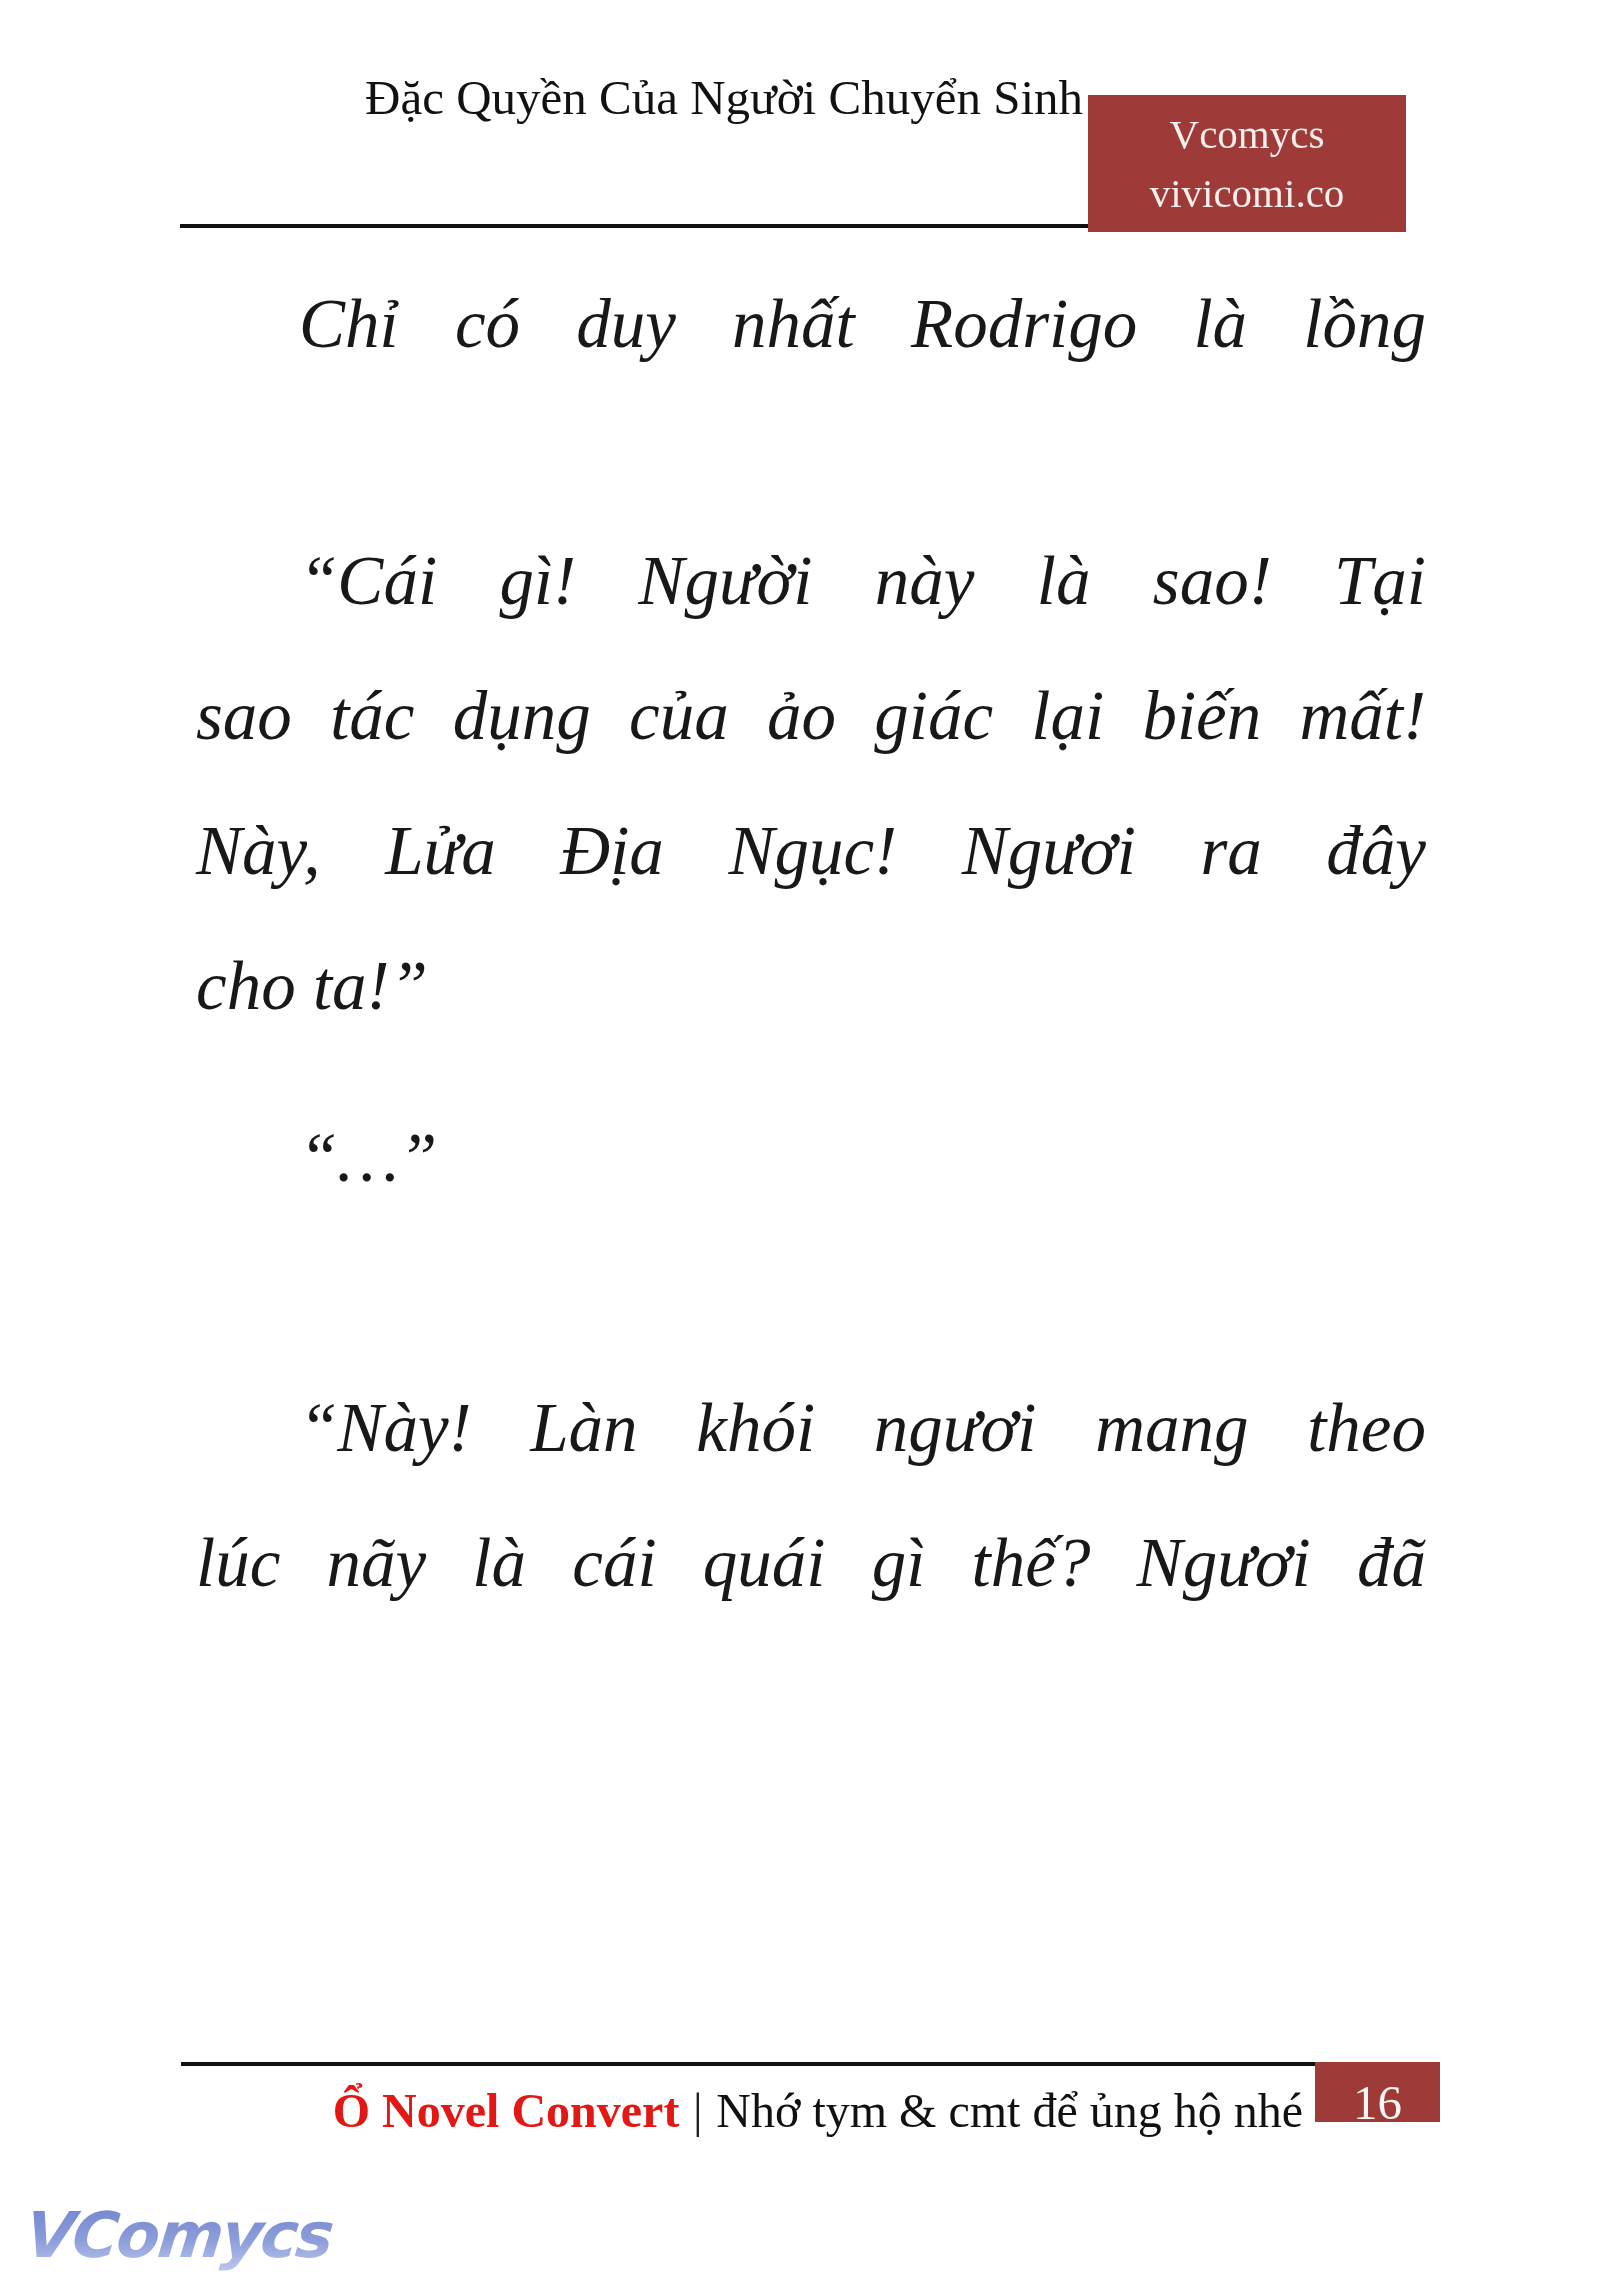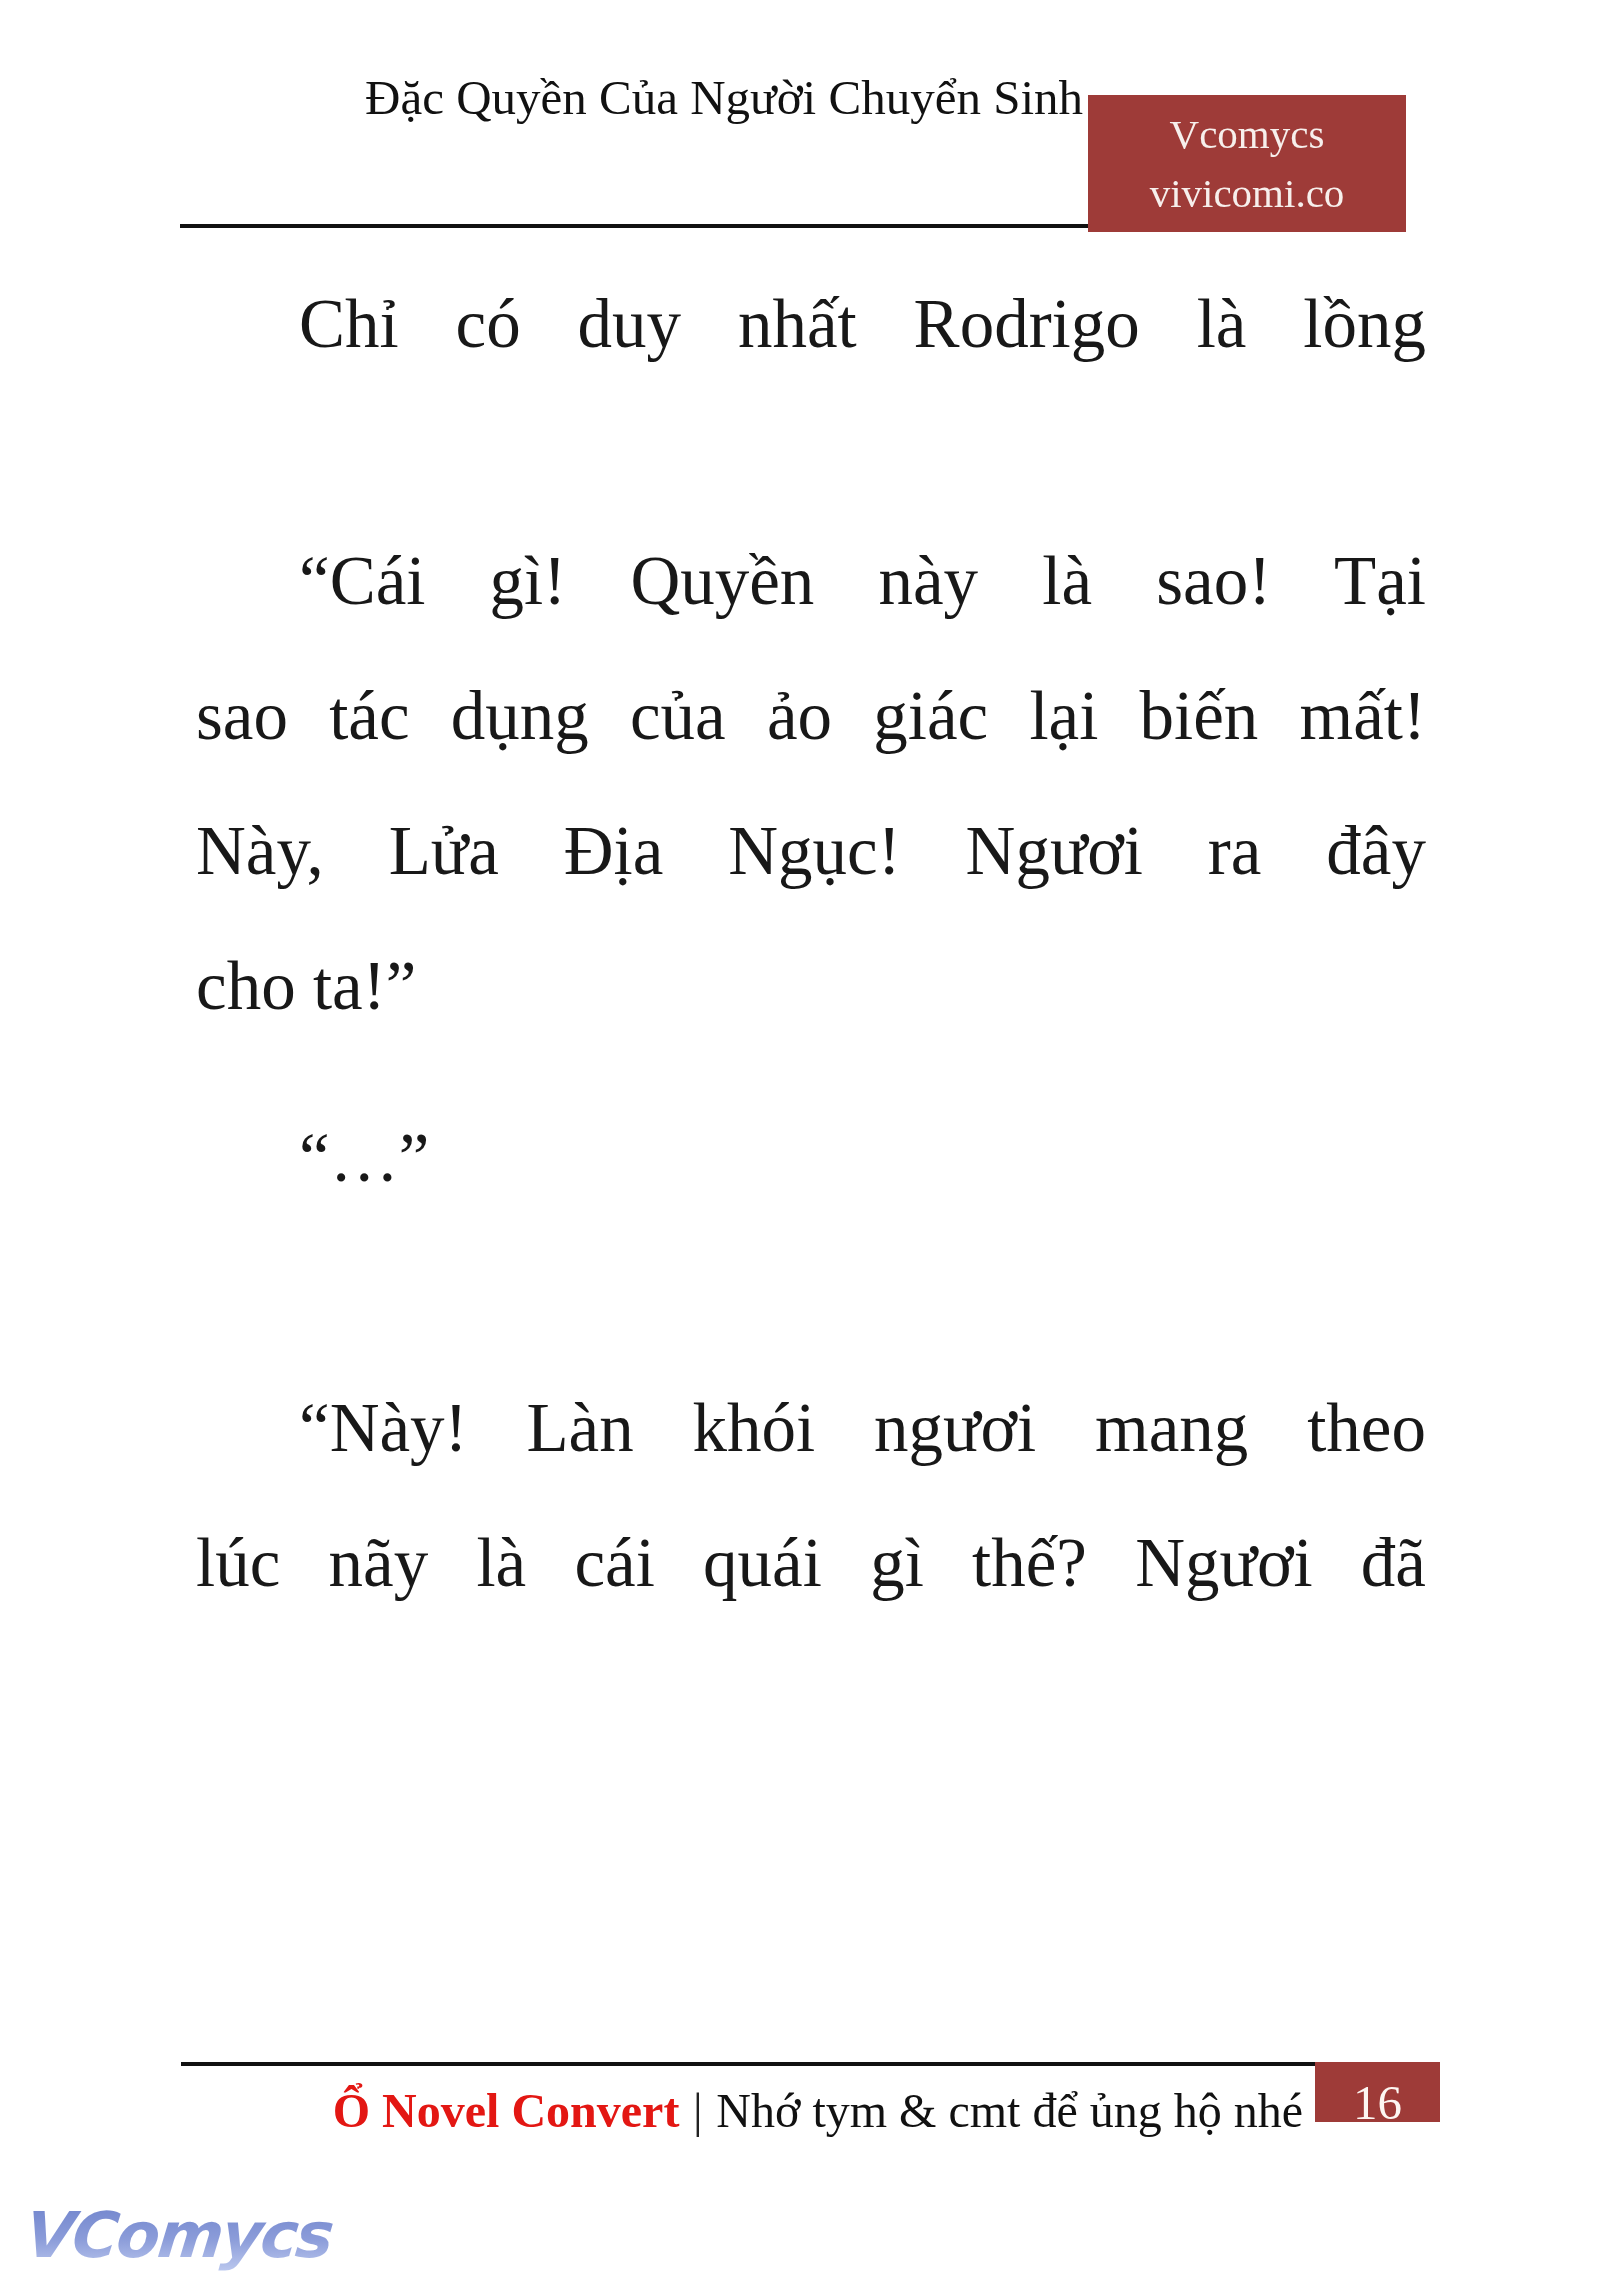--- a/index.html
+++ b/index.html
@@ -45,21 +45,21 @@
 
   
   .body-text {
     position: absolute;
     left: 196px; top: 257px;
     width: 1230px;
     font-size: 69px;
     line-height: 135px;
     color: #181818;
   }
-  .para { margin: 0; }
+  .para { margin: 0; font-style: italic; }
   .para + .para { margin-top: 135px; }
   #para-1 { margin-top: 122px; }
   #para-2 { margin-top: 37px; }
   #para-3 { margin-top: 135px; }
   .line { text-align: justify; text-align-last: justify; }
   .line.first { text-indent: 103px; }
   .line.last { text-align-last: left; }
 
   
   .footer-rule {
@@ -120,21 +120,21 @@
   <div class="badge">
     <div>Vcomycs</div>
     <div>vivicomi.co</div>
   </div>
 
   <main class="body-text">
     <div class="para" id="para-0">
         <div class="line first">Chỉ có duy nhất Rodrigo là lồng</div>
       </div>
     <div class="para" id="para-1">
-        <div class="line first">“Cái gì! Quyền này là sao! Tại</div>
+        <div class="line first">“Cái gì! Người này là sao! Tại</div>
         <div class="line">sao tác dụng của ảo giác lại biến mất!</div>
         <div class="line">Này, Lửa Địa Ngục! Ngươi ra đây</div>
         <div class="line last">cho ta!”</div>
       </div>
     <div class="para" id="para-2">
         <div class="line first last">“…”</div>
       </div>
     <div class="para" id="para-3">
         <div class="line first">“Này! Làn khói ngươi mang theo</div>
         <div class="line">lúc nãy là cái quái gì thế? Ngươi đã</div>

